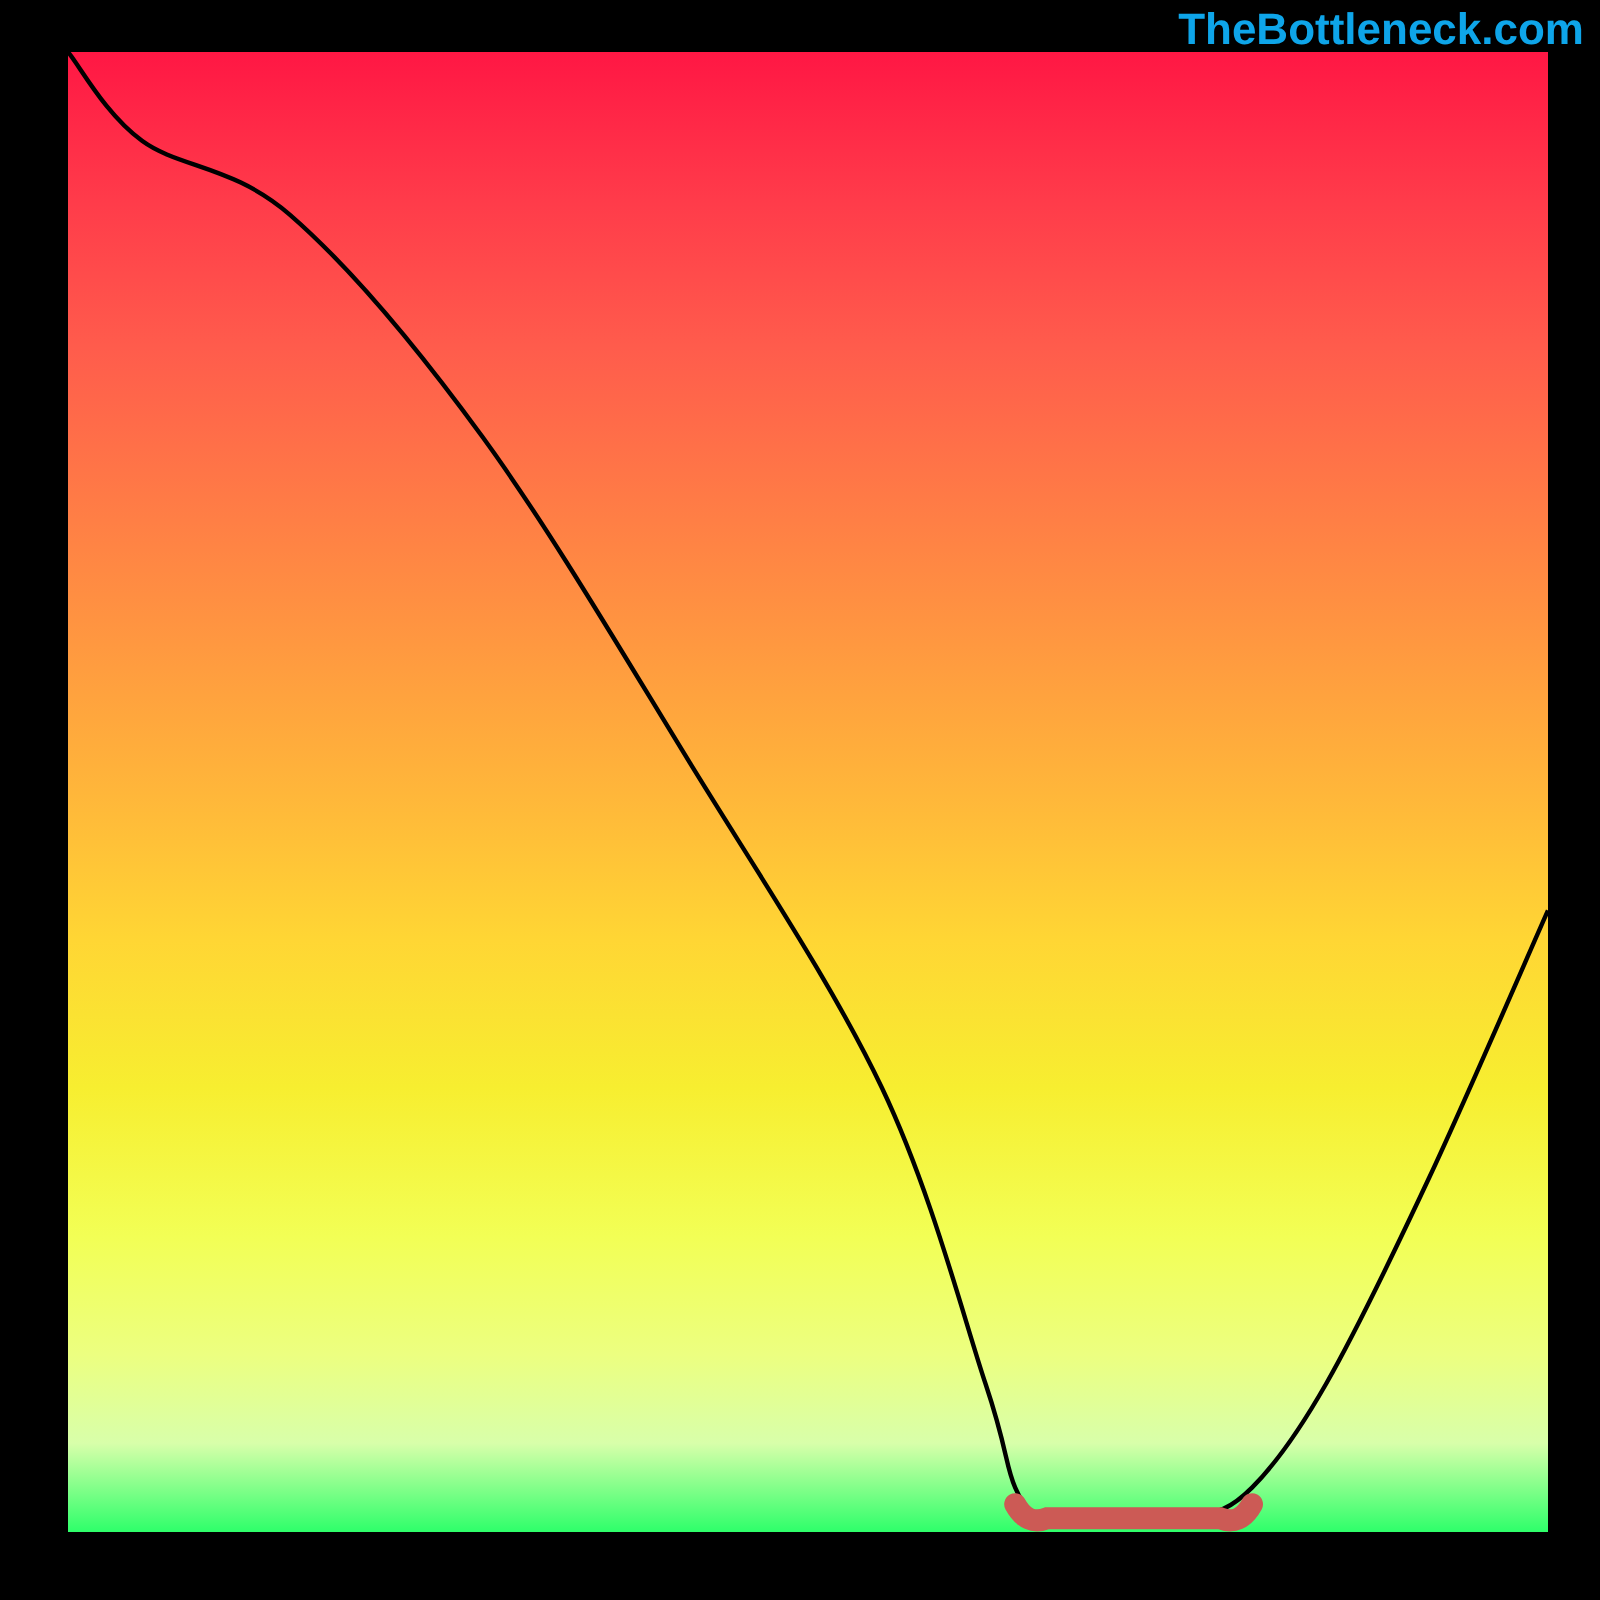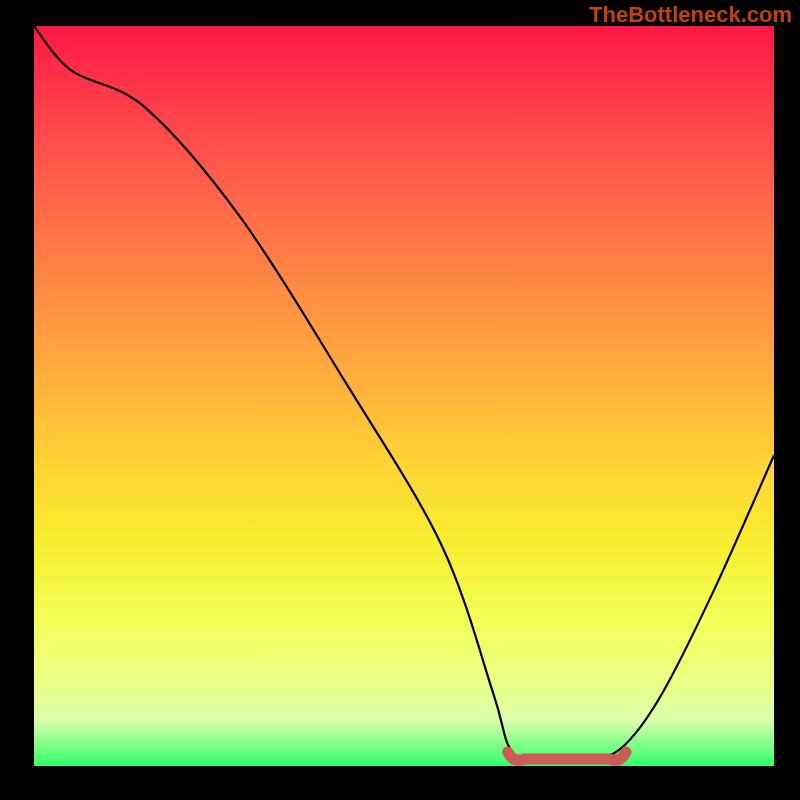--- a/index.html
+++ b/index.html
@@ -8,21 +8,21 @@
     background: #000;
     width: 800px;
     height: 800px;
     overflow: hidden;
     font-family: Arial, Helvetica, sans-serif;
   }
   .watermark {
     position: absolute;
     top: 2px;
     right: 8px;
-    color: #c2410c;
+    color: #0ea5e9;
     font-size: 22px;
     font-weight: bold;
     z-index: 10;
   }
   .chart-area {
     position: absolute;
     left: 34px;
     top: 26px;
     width: 740px;
     height: 740px;

